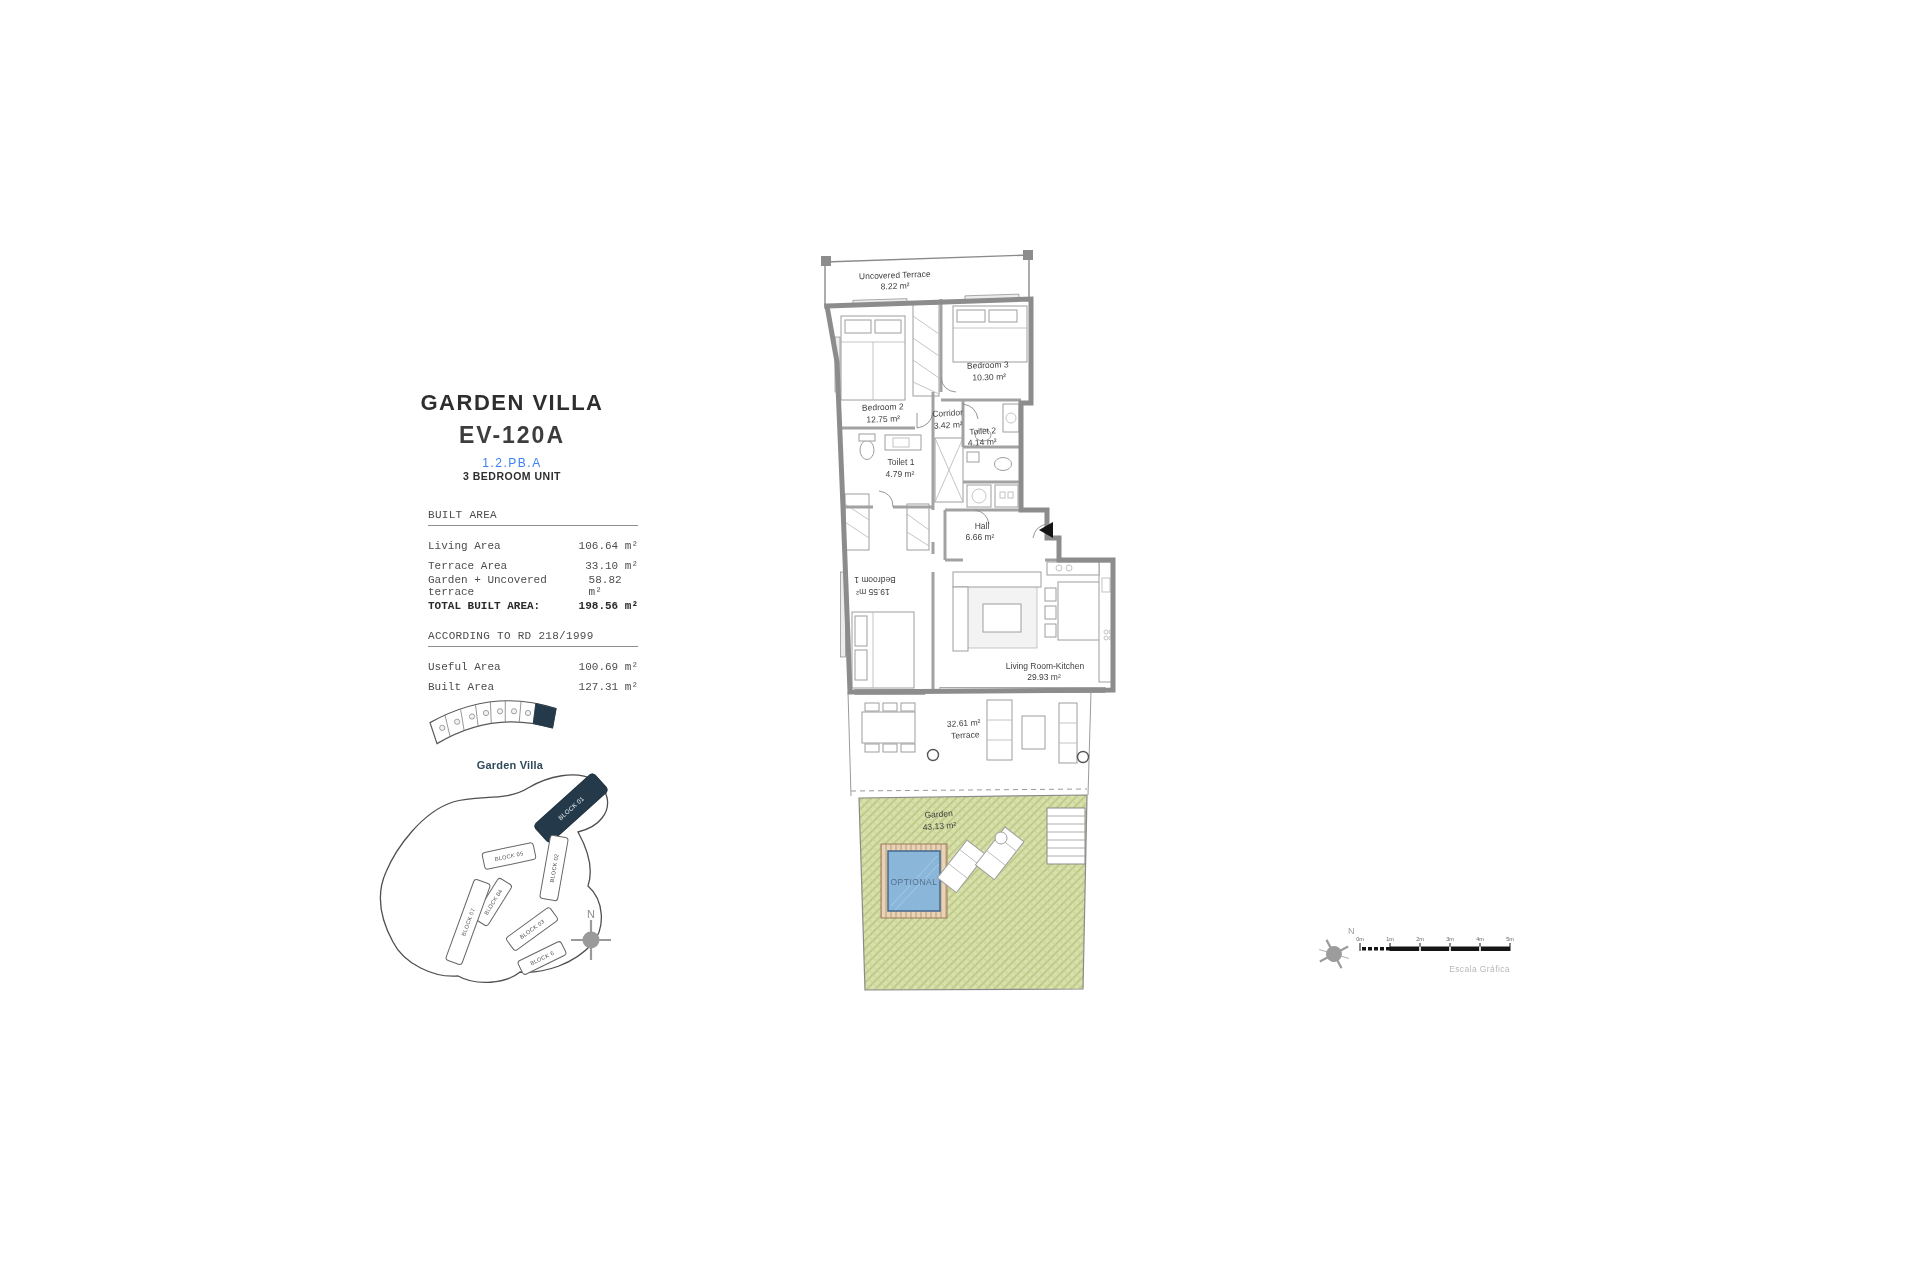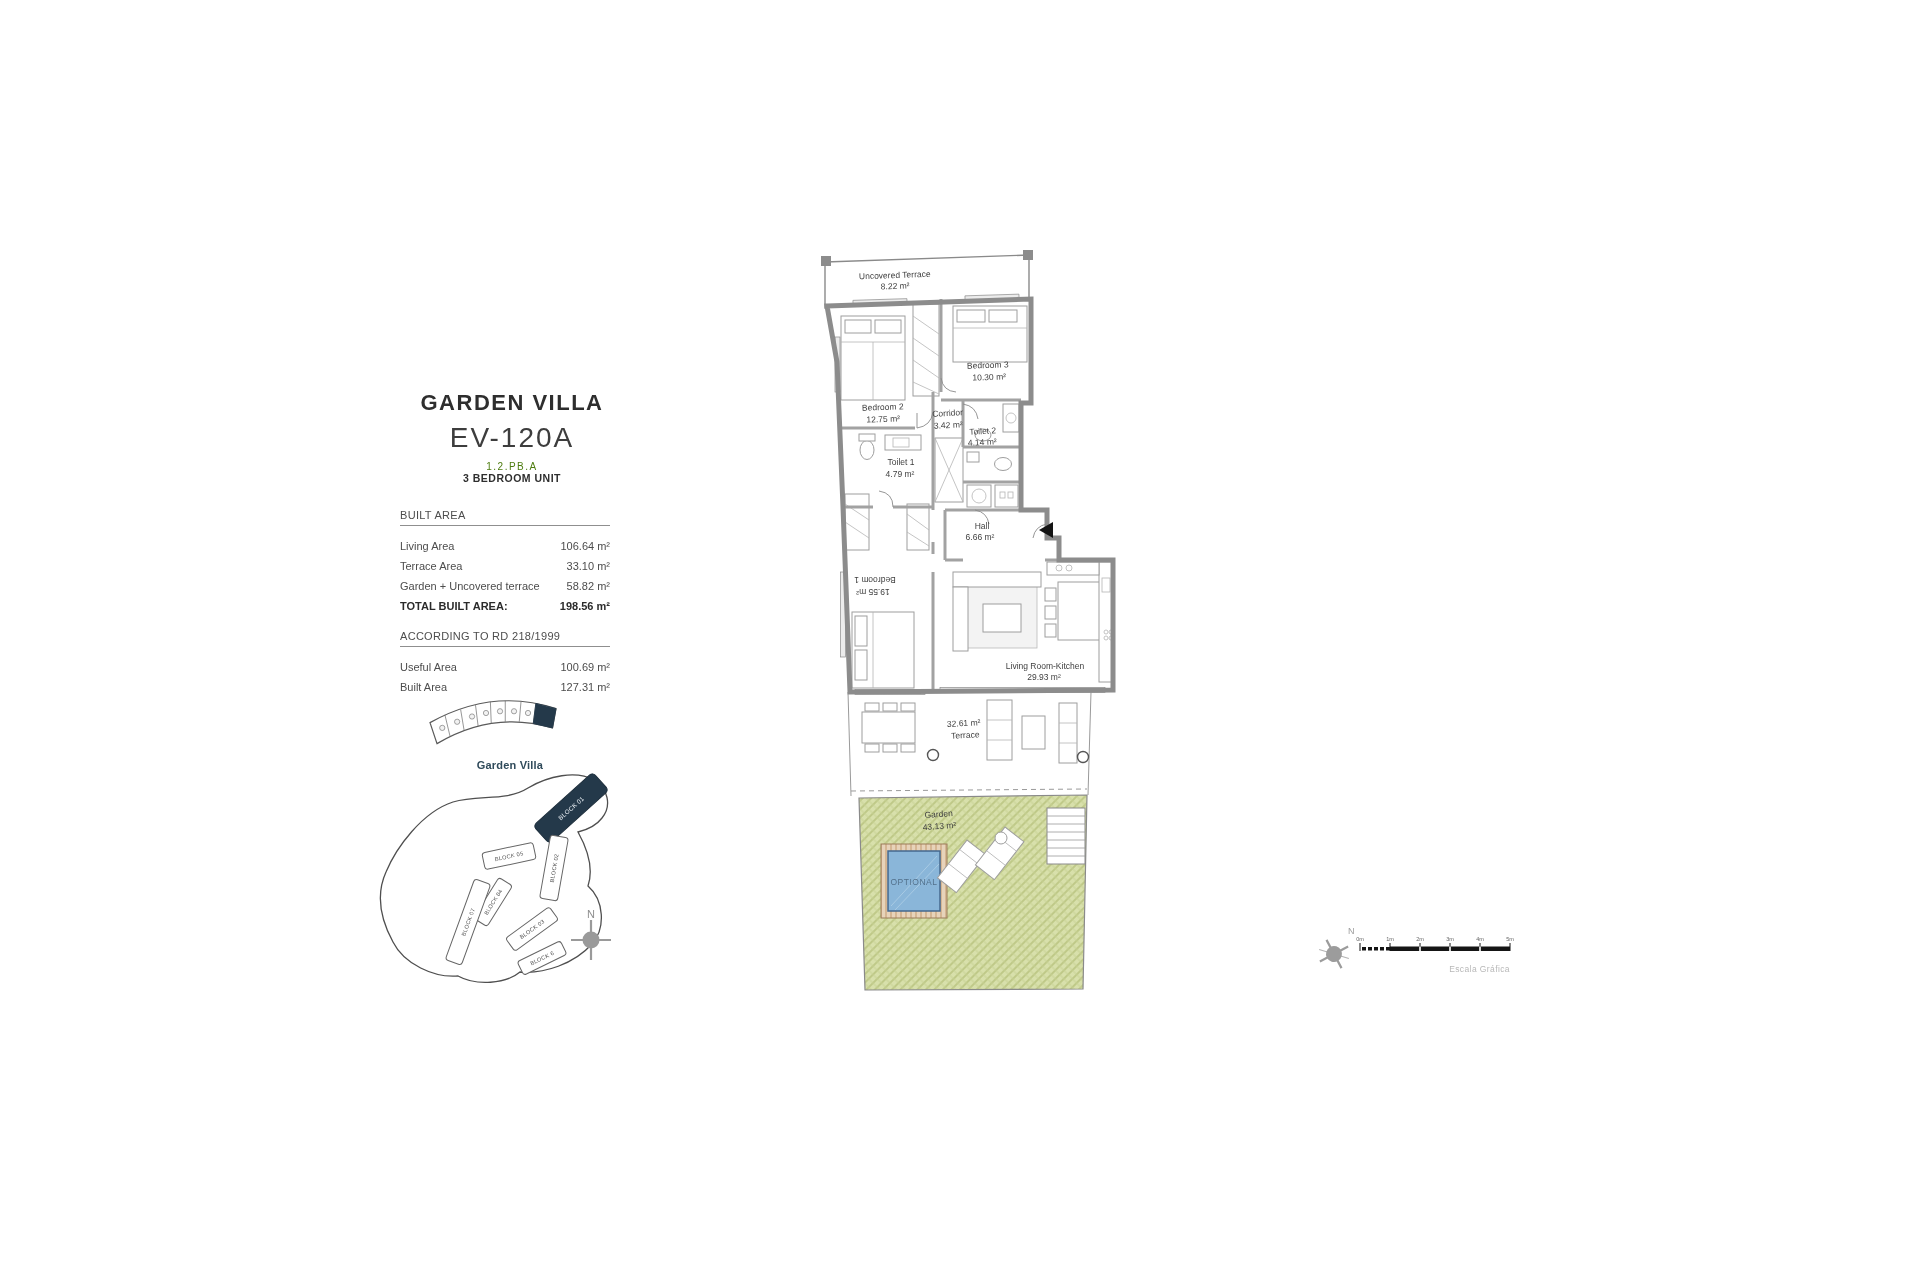--- a/index.html
+++ b/index.html
@@ -3,24 +3,24 @@
 <meta charset="utf-8">
 <style>
   html,body{margin:0;padding:0;}
   body{
     width:1920px;height:1280px;background:#ffffff;position:relative;overflow:hidden;
     font-family:"Liberation Sans",sans-serif;color:#3c3c3c;
   }
   
   .title-block{position:absolute;left:392px;top:390px;width:240px;text-align:center;}
   .tb-title{font-size:22px;font-weight:bold;letter-spacing:1.5px;color:#2e2e2e;}
-  .tb-code{font-size:28px;font-weight:400;letter-spacing:2px;color:#3d3d3d;margin-top:6px;}
-  .tb-ref{font-size:10px;letter-spacing:1.5px;color:#4d7c0f;margin-top:7px;}
+  .tb-code{font-size:23px;font-weight:700;letter-spacing:2px;color:#3d3d3d;margin-top:6px;}
+  .tb-ref{font-size:12px;letter-spacing:1.5px;color:#3b82f6;margin-top:7px;}
   .tb-type{font-size:10.5px;font-weight:bold;letter-spacing:.5px;color:#2e2e2e;}
-  .areas{position:absolute;left:400px;width:210px;}
+  .areas{position:absolute;left:428px;width:210px;font-family:Liberation Mono, monospace;}
   .areas.t1{top:509px;}
   .areas.t2{top:630px;}
   .a-header{font-size:11px;color:#4d4d4d;letter-spacing:.3px;padding-bottom:4px;border-bottom:1px solid #8f8f8f;}
   .a-row{display:flex;justify-content:space-between;align-items:center;height:20px;font-size:11px;color:#4d4d4d;}
   .a-row.first{margin-top:10px;}
   .a-row.total{font-weight:bold;color:#2b2b2b;}
   .keyplan-label{position:absolute;left:450px;top:759px;width:120px;text-align:center;
     font-size:11px;font-weight:bold;color:#2f4a5a;letter-spacing:.2px;}
   svg text{font-family:"Liberation Sans",sans-serif;}
   .room-t{fill:#3f3f3f;font-size:8.5px;}

